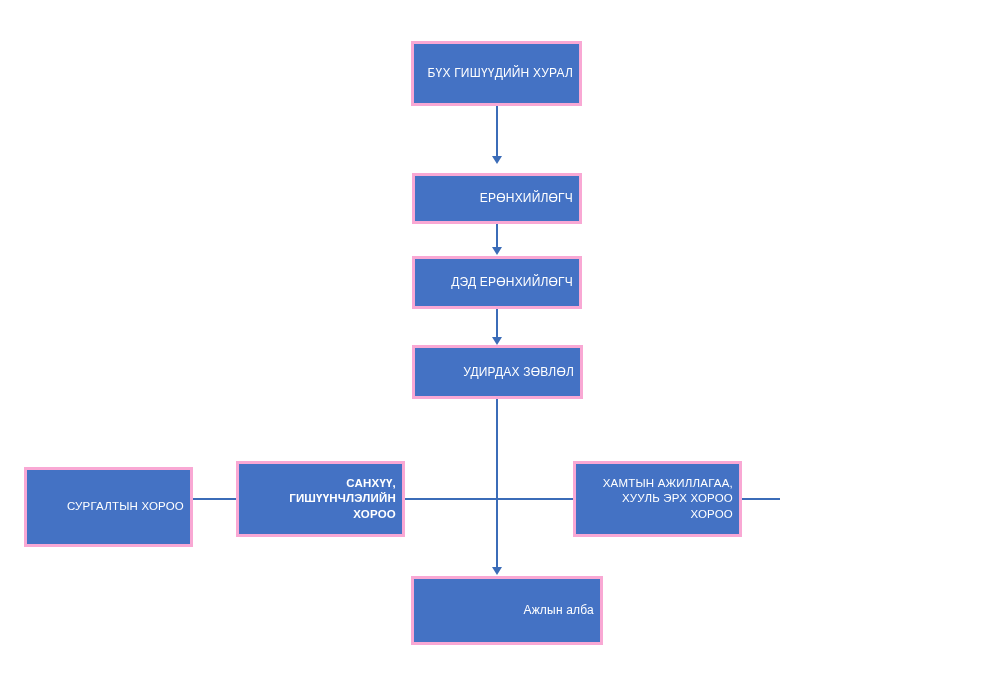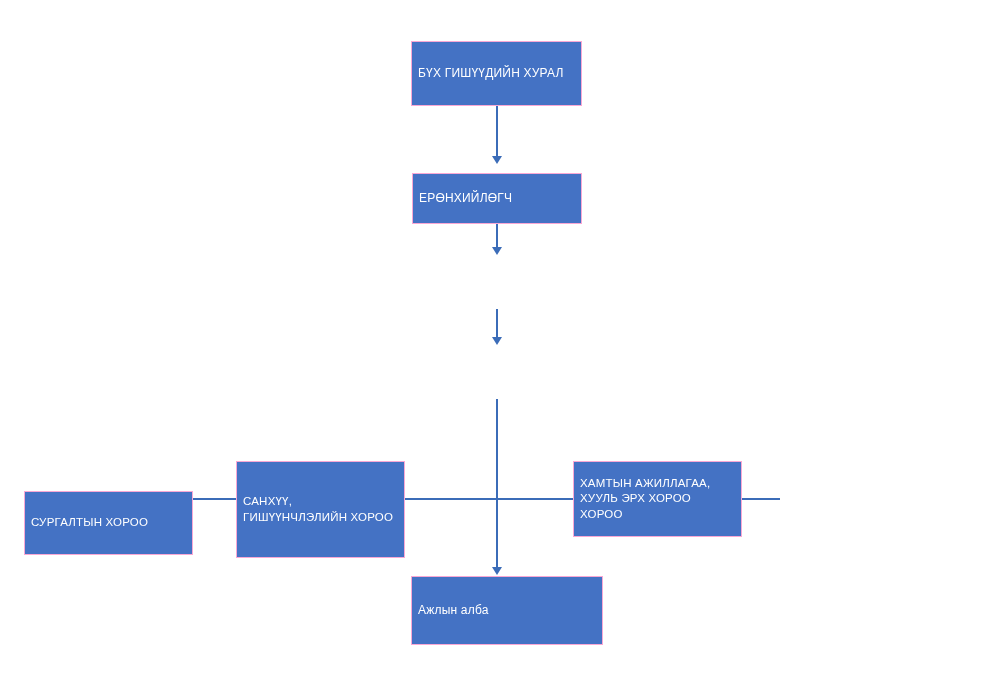--- a/index.html
+++ b/index.html
@@ -16,26 +16,26 @@
   #canvas {
     position: relative;
     width: 982px;
     height: 676px;
     background: #ffffff;
   }
   .node {
     position: absolute;
     box-sizing: border-box;
     background: #4472C4;
-    border: 1px solid #f9a8d4;
+    border: 3px solid #f9a8d4;
     color: #ffffff;
     display: flex;
     align-items: center;
     justify-content: center;
-    text-align: left;
+    text-align: right;
     line-height: 1.35;
     letter-spacing: 0.2px;
     padding: 2px 6px;
   }
   .node .label {
     display: block;
     width: 100%;
   }
   .size-11 { font-size: 11.5px; }
   .size-12 { font-size: 12px; }
@@ -82,27 +82,33 @@
   <div class="conn-h" style="left:742px; top:498px; width:38px;"></div>
 
   <div class="node size-12" style="left:411px; top:41px; width:171px; height:65px;">
     <span class="label">БҮХ ГИШҮҮДИЙН ХУРАЛ</span>
   </div>
 
   <div class="node size-12" style="left:412px; top:165px; width:170px; height:51px;margin-top:8px;">
     <span class="label">ЕРӨНХИЙЛӨГЧ</span>
   </div>
 
+  <div class="node size-12" style="left:412px; top:256px; width:170px; height:53px;">
+    <span class="label">ДЭД ЕРӨНХИЙЛӨГЧ</span>
+  </div>
 
+  <div class="node size-12" style="left:412px; top:345px; width:171px; height:54px;">
+    <span class="label">УДИРДАХ ЗӨВЛӨЛ</span>
+  </div>
 
-  <div class="node size-11" style="left:24px; top:467px; width:169px; height:64px;margin-top:24px;">
+  <div class="node size-11" style="left:24px; top:467px; width:169px; height:80px;">
     <span class="label">СУРГАЛТЫН ХОРОО</span>
   </div>
 
-  <div class="node size-11" style="left:236px; top:461px; width:169px; height:97px;">
+  <div class="node size-11" style="left:236px; top:461px; width:169px; height:76px;font-weight:bold;">
     <span class="label">САНХҮҮ, ГИШҮҮНЧЛЭЛИЙН ХОРОО</span>
   </div>
 
   <div class="node size-11" style="left:573px; top:461px; width:169px; height:76px;">
     <span class="label">ХАМТЫН АЖИЛЛАГАА, ХУУЛЬ ЭРХ ХОРОО ХОРОО</span>
   </div>
 
 
   <div class="node size-12" style="left:411px; top:576px; width:192px; height:69px;">
     <span class="label">Ажлын алба</span>

